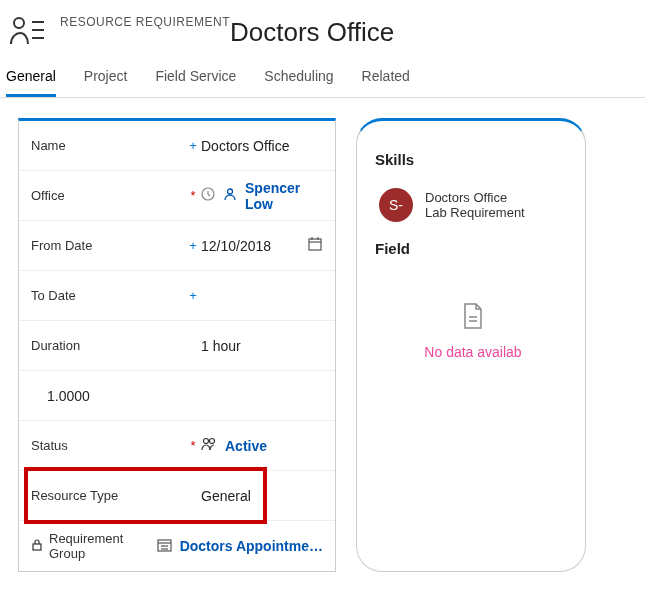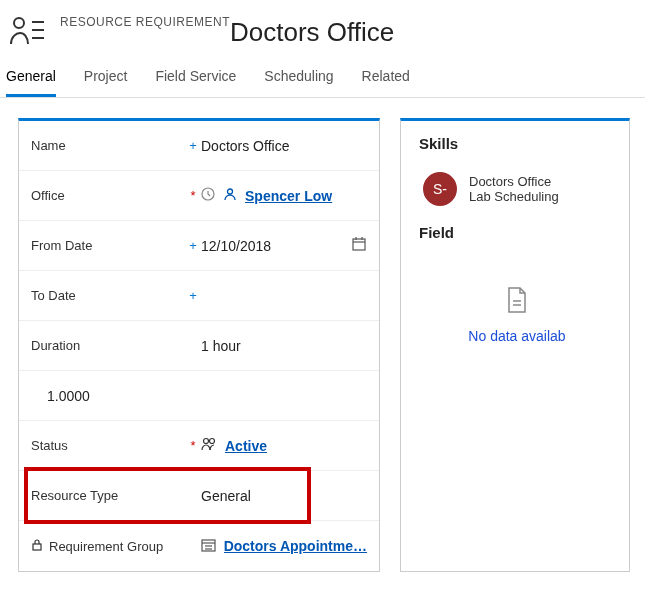--- a/index.html
+++ b/index.html
@@ -7,45 +7,45 @@
   .header { display: flex; align-items: center; padding: 14px 10px 8px 10px; }
   .header-icon { font-size: 34px; color: #333; margin-right: 14px; display:flex; align-items:center; }
   .header-text { display:flex; flex-direction:row; }
   .header-sub { font-size: 12px; color: #555; letter-spacing: .5px; }
   .header-title { font-size: 26px; color: #222; font-weight: 300; margin-top:2px; }
   .tabs { display:flex; gap: 28px; border-bottom: 1px solid #ddd; padding: 12px 6px 0 6px; font-size: 14px; color:#555; }
   .tab { padding-bottom: 10px; cursor: pointer; }
   .tab.active { color: #000; border-bottom: 3px solid #0078d4; }
   .body { display:flex; gap: 20px; padding: 20px 0 0 18px; }
   .panel { border: 1px solid #ccc; border-top: 3px solid #0078d4; background:#fff; }
-  .panel-left { width: 362px; }
-  .panel-right { width: 230px; padding: 14px 14px 30px 18px; overflow:hidden; }
+  .panel-left { width: 318px; }
+  .panel-right { width: 230px; padding: 30px 14px 30px 18px; overflow:hidden;border-radius:26px; }
   .row { display:flex; align-items:center; height: 50px; border-bottom: 1px solid #eee; padding: 0 12px; }
   .row:last-child { border-bottom: none; }
   .row-label { width: 154px; font-size: 13px; color:#333; display:flex; align-items:center; gap:6px; }
   .marker { width: 16px; text-align:center; font-size: 13px; }
   .marker.blue { color: #0078d4; }
   .marker.red { color: #c00; }
   .row-value { flex:1; font-size: 14px; color:#222; display:flex; align-items:center; gap:8px; }
   .link { color: #0056b3; }
-  .link-bold { font-weight:600;text-decoration:underline; }
+  .link-bold { font-weight:600; }
   .cal-icon { color:#555; font-size:16px; margin-left:auto; }
   .person-icon-sm { color:#0056b3; }
   .team-icon { color:#333; }
   .lock-icon { font-size: 13px; color:#333; }
   .highlight-box { position: relative; }
   .highlight-box::after {
     content:""; position:absolute; left:5px; right:68px; top:-4px; bottom:-4px;
     border: 4px solid #c90000; pointer-events:none;
   }
   .section-h { font-size: 15px; color:#222; font-weight:600; margin-bottom: 14px; }
   .skill-item { display:flex; align-items:center; gap:12px; padding:6px 0 18px 4px; }
   .avatar { width:34px; height:34px; border-radius:50%; background:#9c2b2b; color:#fff; display:flex; align-items:center; justify-content:center; font-size:14px; }
   .skill-lines { display:flex; flex-direction:column; font-size:13px; color:#333; }
-  .nodata { display:flex; flex-direction:column; align-items:center; color:#1d4ed8; font-size:14px; margin-top:46px; white-space:nowrap; }
+  .nodata { display:flex; flex-direction:column; align-items:center; color:#ec4899; font-size:14px; margin-top:46px; white-space:nowrap; }
   .nodata-icon { font-size:26px; color:#888; margin-bottom:8px; }
   .record-icon { color:#555; }
   .ellipsis { white-space:nowrap; overflow:hidden; text-overflow:ellipsis; max-width:150px; }
 </style>
 </head>
 <body>
 
 <div class="header">
   <div class="header-icon">
     <svg width="36" height="34" viewBox="0 0 36 34" fill="none" stroke="#333" stroke-width="2">
@@ -179,21 +179,21 @@
     </div>
 
   </div>
 
   <div class="panel panel-right">
     <div class="section-h">Skills</div>
     <div class="skill-item">
       <div class="avatar">S-</div>
       <div class="skill-lines">
         <span>Doctors Office</span>
-        <span>Lab Scheduling</span>
+        <span>Lab Requirement</span>
       </div>
     </div>
 
     <div class="section-h">Field</div>
     <div class="nodata">
       <span class="nodata-icon">
         <svg width="22" height="26" viewBox="0 0 22 26" fill="none" stroke="#888" stroke-width="1.5">
             <path d="M3 1h11l5 5v19H3z"></path>
             <path d="M14 1v5h5"></path>
             <line x1="7" y1="14" x2="15" y2="14"></line>

